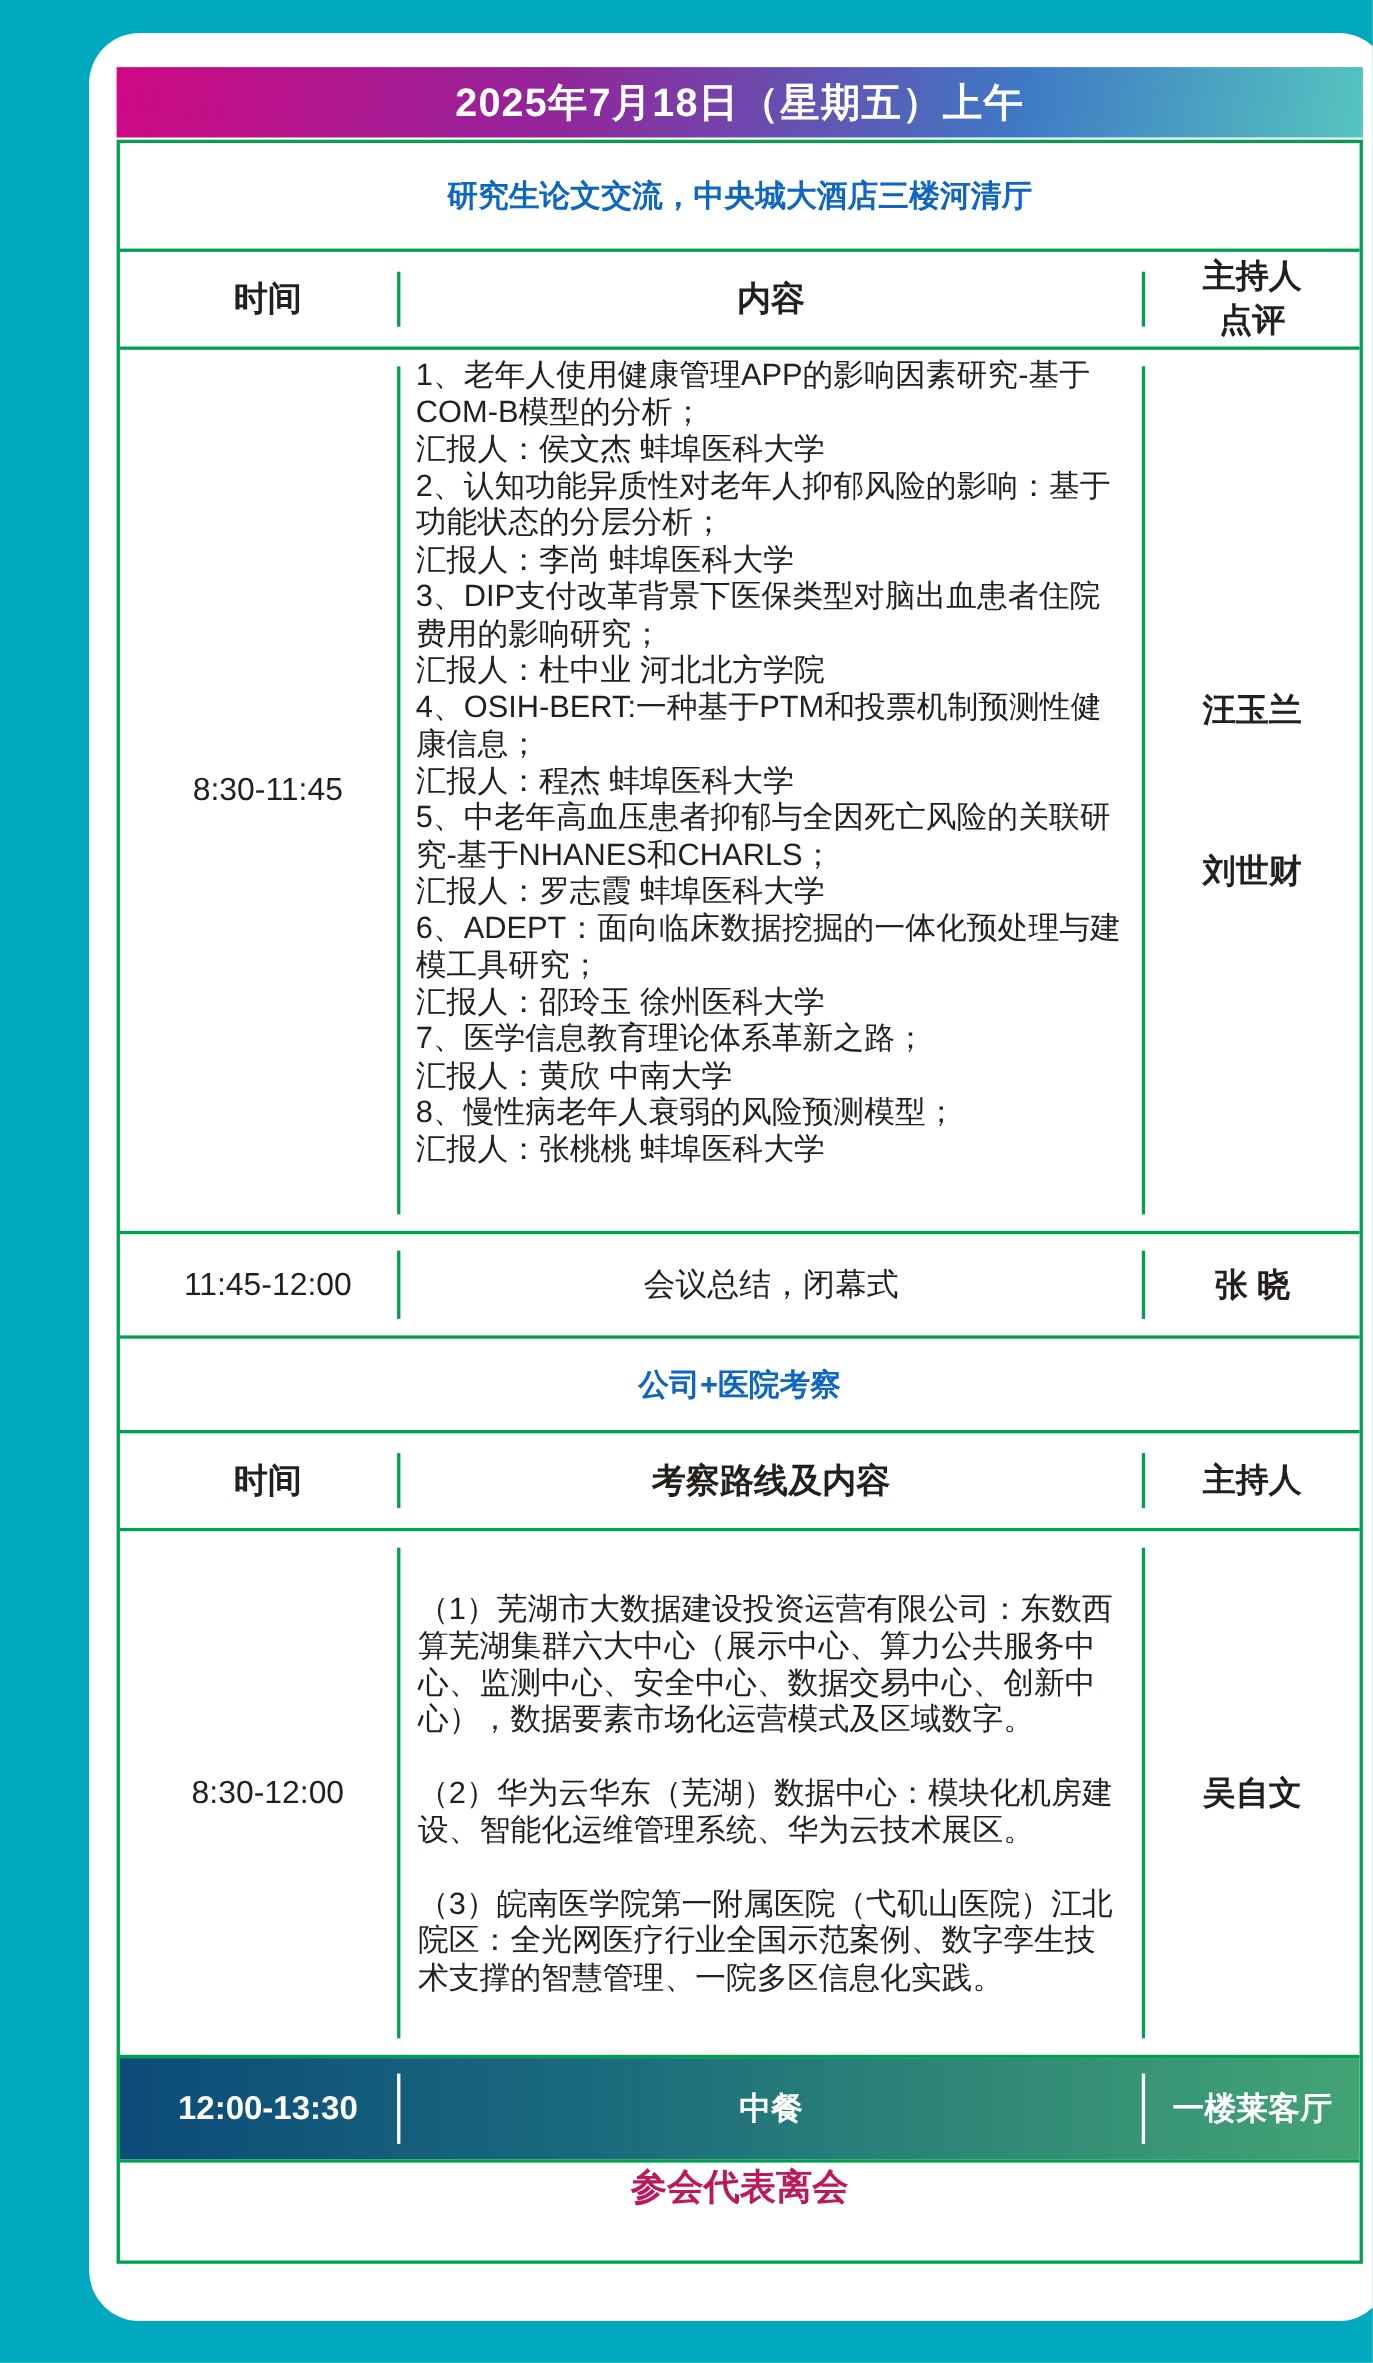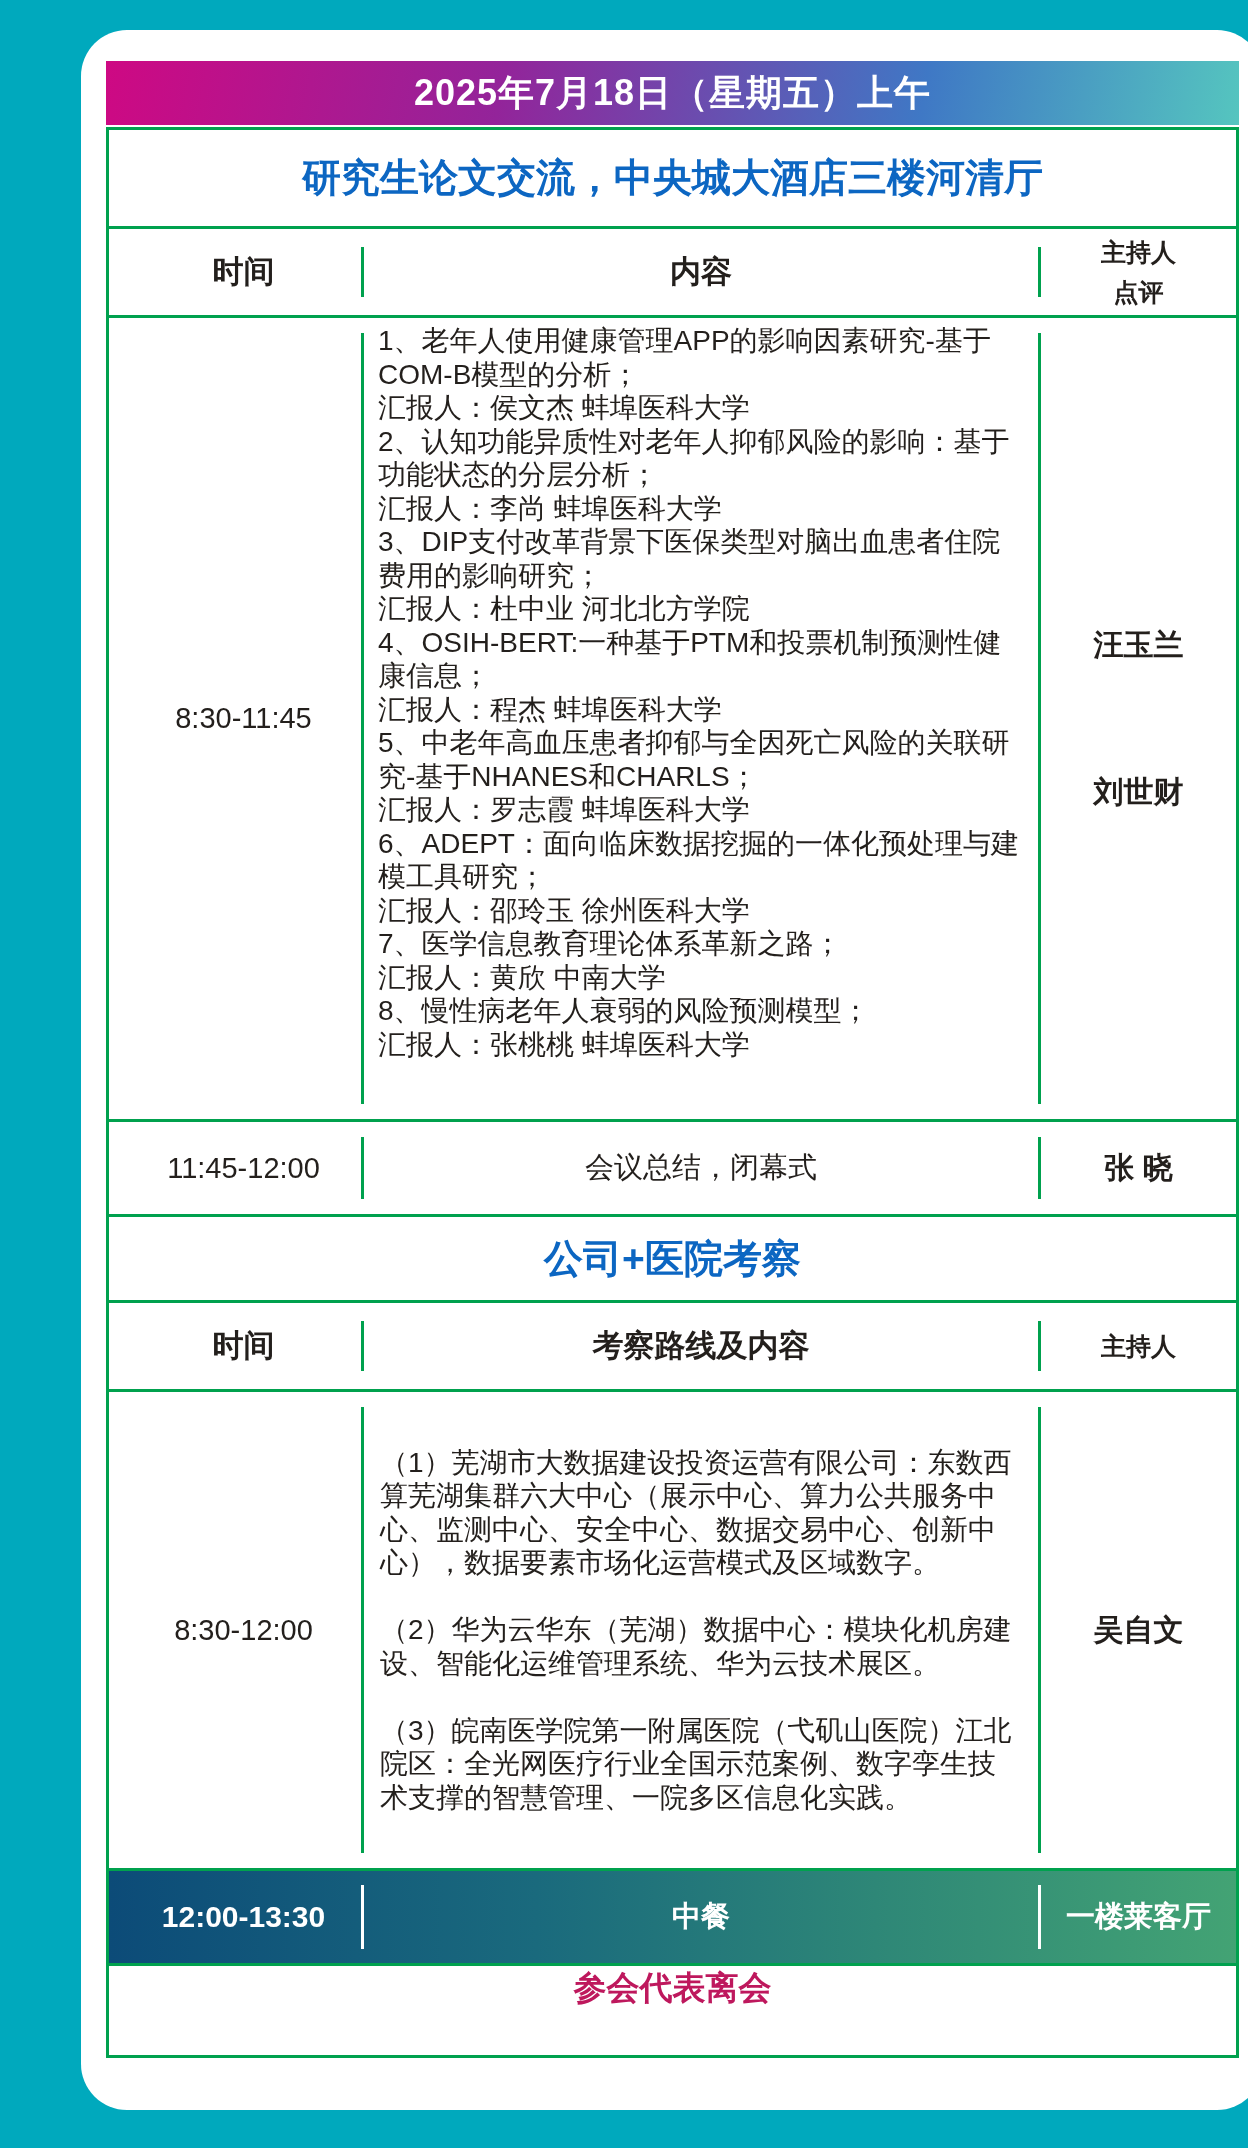--- a/index.html
+++ b/index.html
@@ -30,21 +30,21 @@
   }
   .row{
     display:flex;align-items:stretch;
     border-top:3px solid #00a14e;
     box-sizing:border-box;
   }
   .row:first-child{border-top:none;}
   .title-row{
     min-height:96px;
     display:flex;align-items:center;justify-content:center;
-    color:#0c66c2;font-weight:bold;font-size:39px;
+    color:#0c66c2;font-weight:bold;font-size:28px;
     text-align:center;
   }
   .title-row.small{min-height:86px;}
   .footer-row{
     min-height:92px;
     display:flex;justify-content:center;
     color:#be185d;font-weight:bold;font-size:33px;
   }
   .vdiv{
     flex:0 0 3px;background:#00a14e;
@@ -63,21 +63,21 @@
     flex:1 1 auto;min-width:0;
     display:flex;align-items:center;justify-content:center;
   }
   .host-col{
     flex:0 0 195px;width:195px;
     display:flex;flex-direction:column;align-items:center;justify-content:center;
     font-weight:bold;font-size:30px;text-align:center;
   }
   .header-row .time-col,
   .header-row .content-col{font-weight:bold;font-size:31px;}
-  .header-row .host-col{font-size:25px;white-space:pre-line;line-height:40px;}
+  .header-row .host-col{font-size:30px;white-space:pre-line;line-height:40px;}
   .main-row{min-height:804px;}
   .papers{
     align-items:flex-start;justify-content:flex-start;
     padding:6px 16px 6px 14px;
   }
   .papers .text{
     white-space:pre-line;
     font-size:28px;line-height:33.5px;
     text-align:left;
   }

